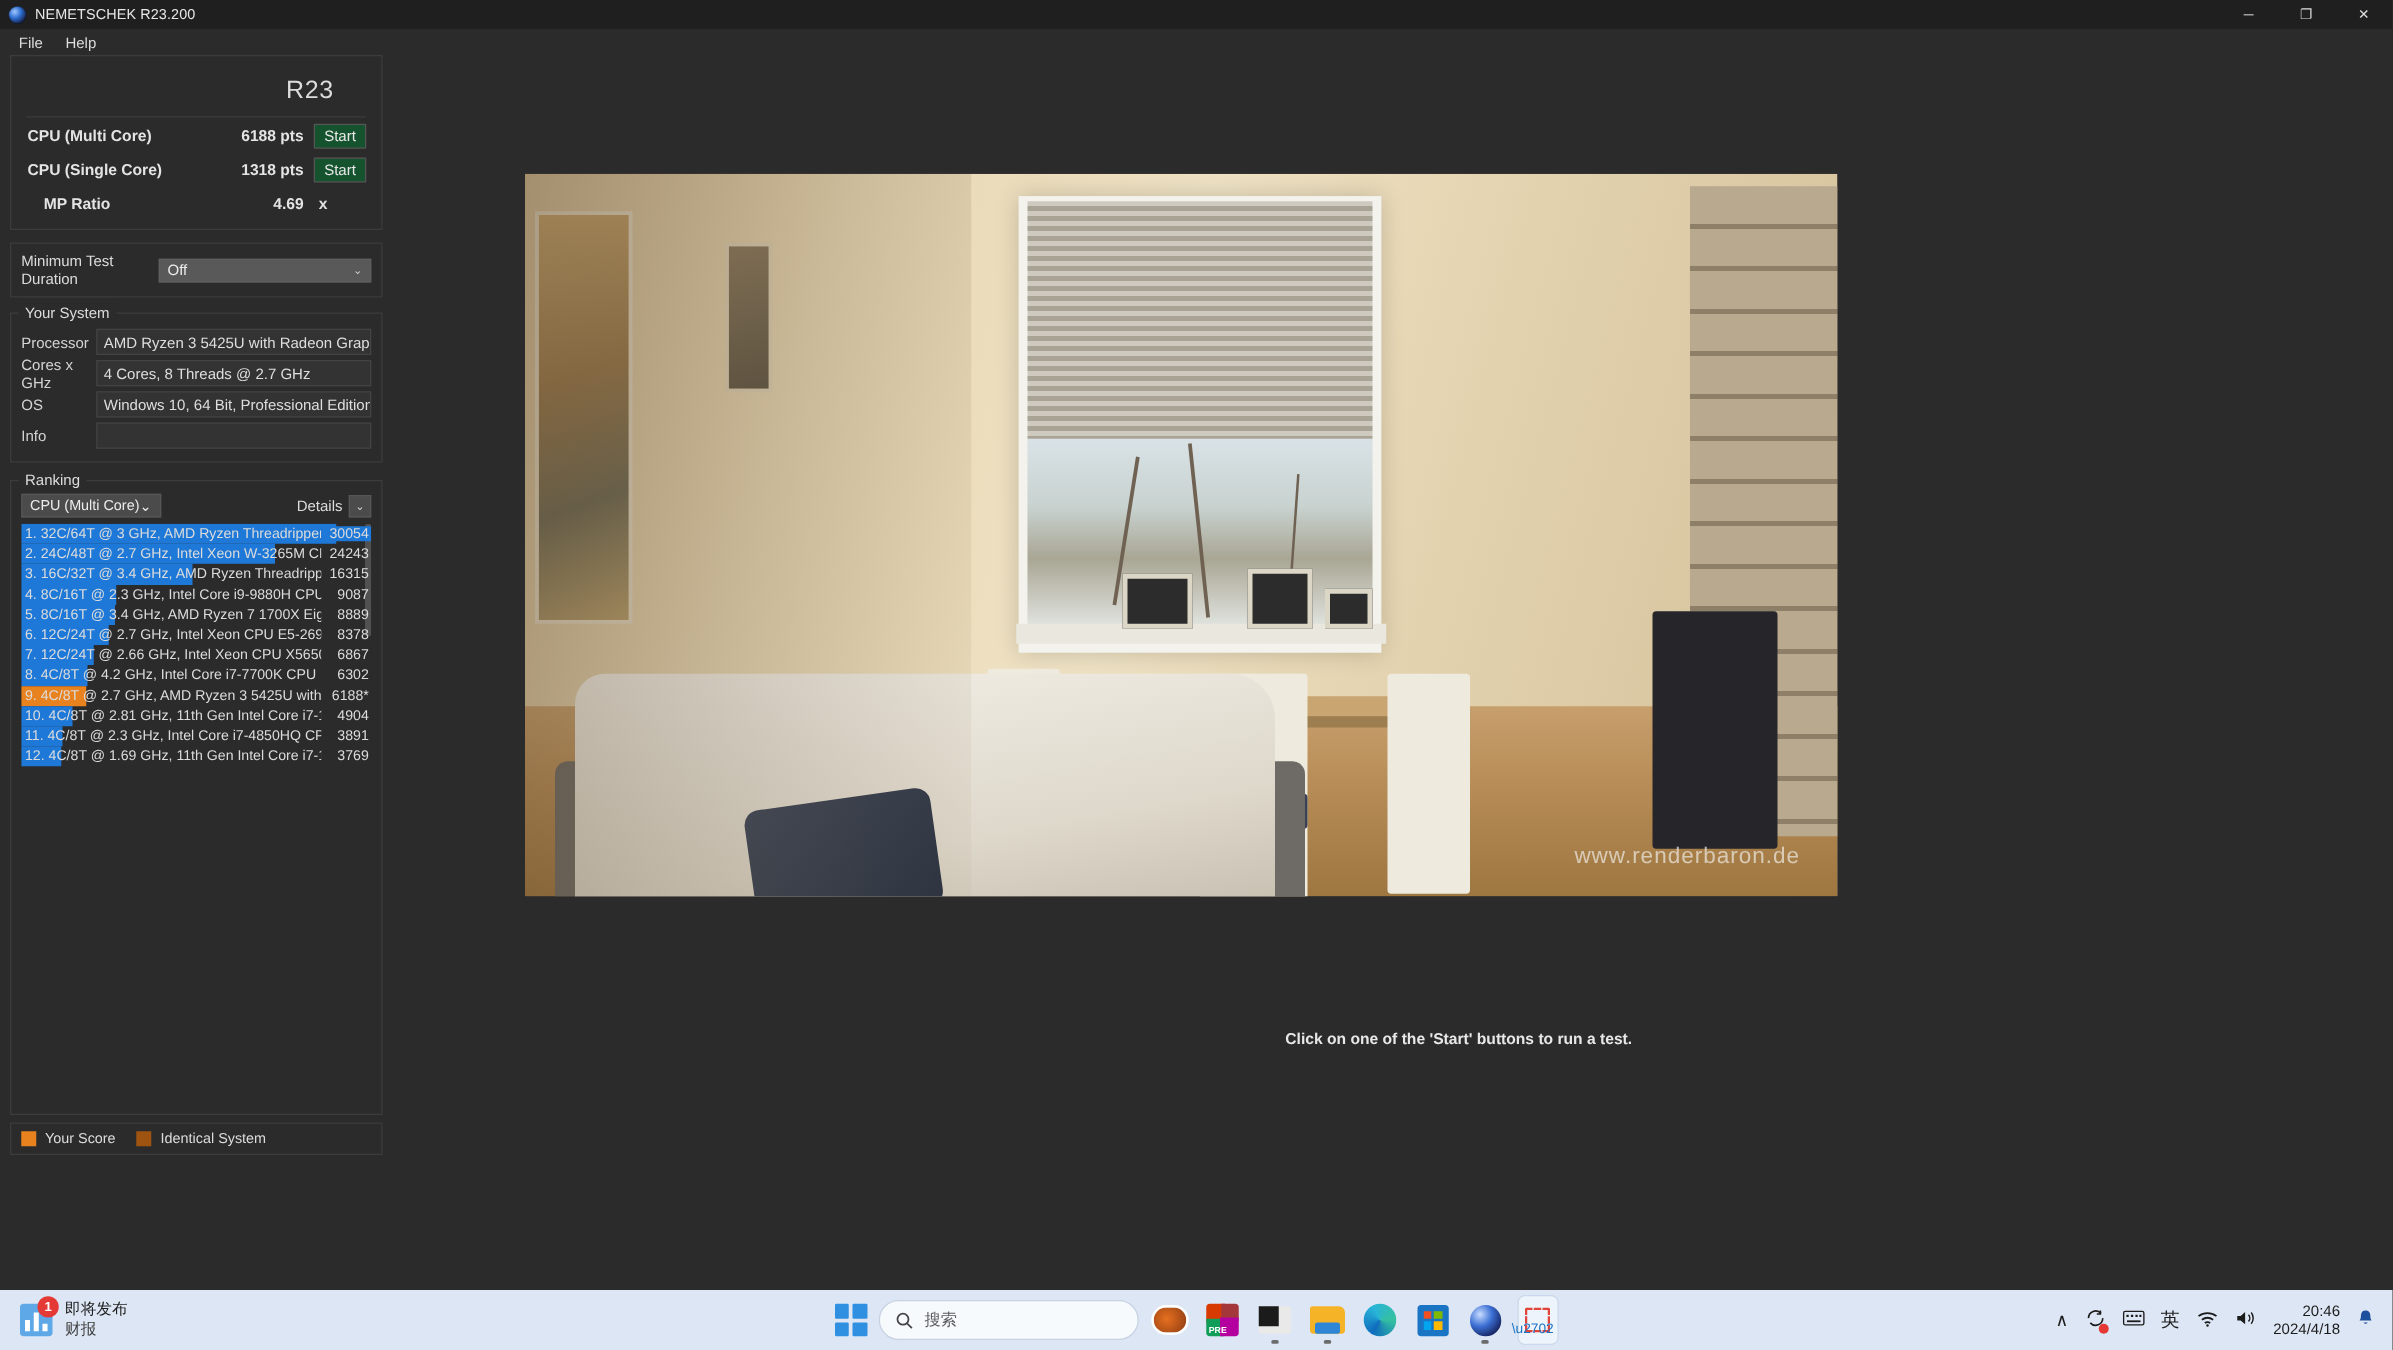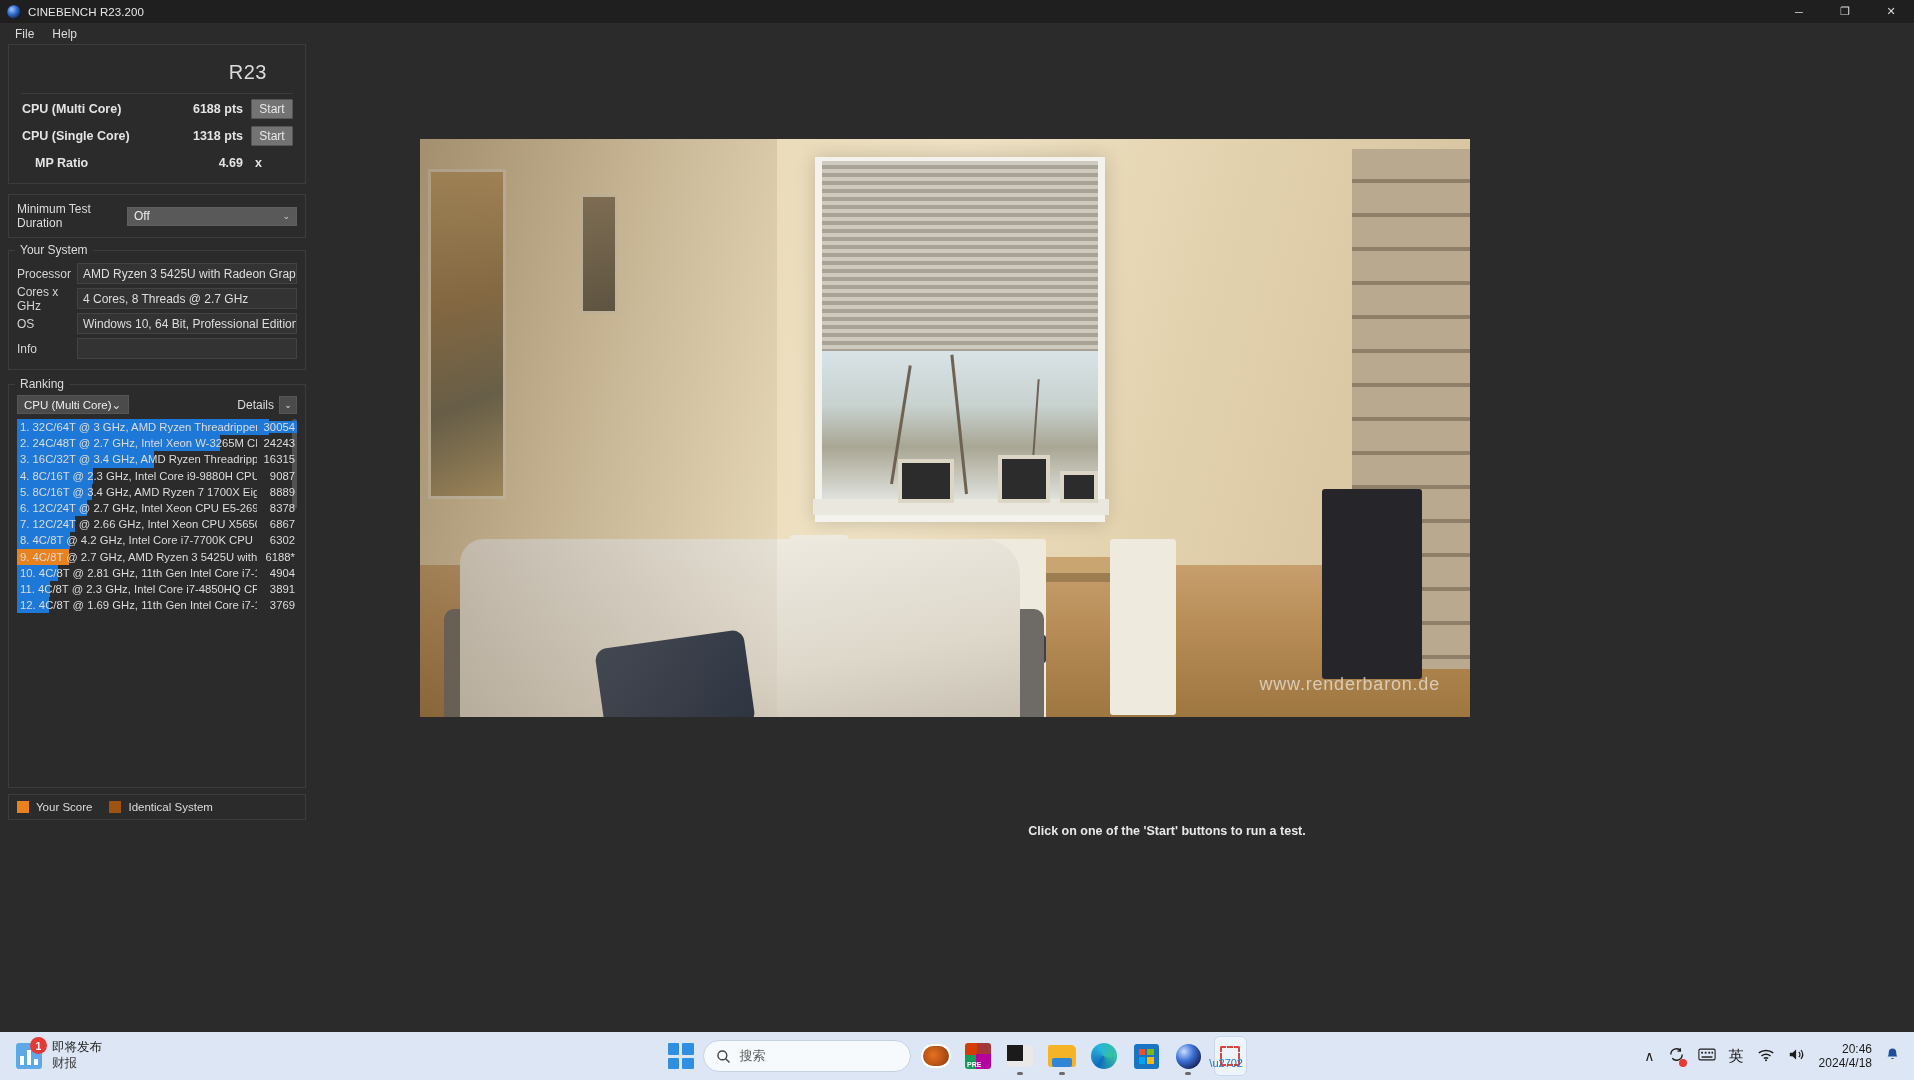--- a/index.html
+++ b/index.html
@@ -54,21 +54,21 @@
   #logo-word { color: #e9e9e9; font-size: 33px; font-weight: 300; letter-spacing: 1.3px; }
   #logo-sub { text-align: right; color: #dcdcdc; font-size: 20px; font-weight: 300; margin: 2px 28px 0 0; letter-spacing: .5px; }
   #logo-divider { height: 1px; background: #3c3c3c; margin: 9px 2px 0 2px; }
 
   
   .score-row { display: flex; align-items: center; height: 24px; margin-top: 3px; padding: 0 2px 0 3px; }
   .score-label { color: #e4e4e4; font-size: 12.5px; font-weight: bold; flex: 1; }
   .score-label.indent { padding-left: 13px; }
   .score-val { color: #e4e4e4; font-size: 12.5px; font-weight: bold; margin-right: 8px; }
   .start-btn {
-    background: #737373; color: #e8e8e8; font-size: 12px; border: 1px solid #565656;
+    background: #14532d; color: #e8e8e8; font-size: 12px; border: 1px solid #565656;
     width: 42px; height: 20px; display: flex; align-items: center; justify-content: center;
     border-radius: 1px;
   }
   .ratio-unit { color: #e4e4e4; font-size: 12.5px; font-weight: bold; width: 42px; text-align: left; padding-left: 4px; }
 
   
   #mtd-group { margin-top: 10px; padding: 7px 8px; }
   #mtd-row { display: flex; align-items: center; }
   #mtd-label { color: #dcdcdc; font-size: 12px; width: 110px; }
   .select {
@@ -86,21 +86,21 @@
   }
   .sys-row { display: flex; align-items: center; height: 25px; }
   .sys-label { color: #d4d4d4; font-size: 12px; width: 60px; }
   .sys-val {
     flex: 1; height: 21px; background: #333333; border: 1px solid #434343;
     color: #dedede; font-size: 12px; display: flex; align-items: center;
     padding: 0 5px; overflow: hidden; white-space: nowrap;
   }
 
   
-  #rank-group { margin-top: 14px; padding: 10px 8px 6px 8px; height: 404px; display: flex; flex-direction: column; }
+  #rank-group { margin-top: 14px; padding: 10px 8px 6px 8px; height: 508px; display: flex; flex-direction: column; }
   #rank-ctrls { display: flex; align-items: center; margin-bottom: 5px; }
   #rank-select {
     width: 112px; height: 19px; background: #4b4b4b; border: 1px solid #565656;
     color: #ececec; font-size: 11.5px; display: flex; align-items: center;
     padding: 0 6px; position: relative;
   }
   #rank-ctrls .spacer { flex: 1; }
   #details-lbl { color: #dcdcdc; font-size: 12px; margin-right: 5px; }
   #details-btn {
     width: 18px; height: 18px; background: #4b4b4b; border: 1px solid #565656;
@@ -223,21 +223,21 @@
 
   #tb-right { width: 300px; display: flex; align-items: center; justify-content: flex-end; gap: 13px; padding-right: 14px; }
   .tray-ic { color: #1c1c1c; font-size: 14px; }
   #clock { text-align: right; line-height: 1.2; color: #1b1b1b; font-size: 12px; }
 </style>
 </head>
 <body>
 
 <div id="titlebar">
   <div id="app-logo-small"></div>
-  <span class="ttl">CINEBENCH R23.200</span>
+  <span class="ttl">NEMETSCHEK R23.200</span>
   <div id="win-ctrls">
     <div>─</div>
     <div>❐</div>
     <div class="close">✕</div>
   </div>
 </div>
 
 <div id="menubar">
   <span>File</span>
   <span>Help</span>

